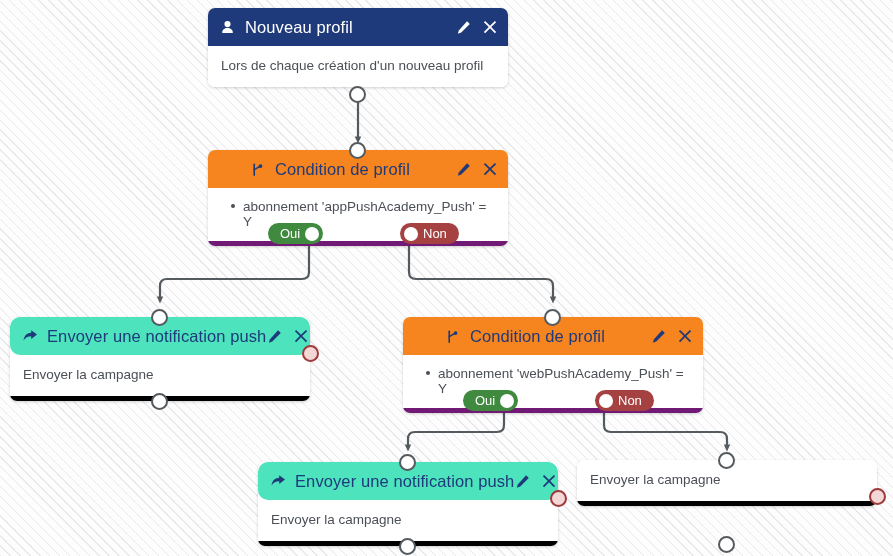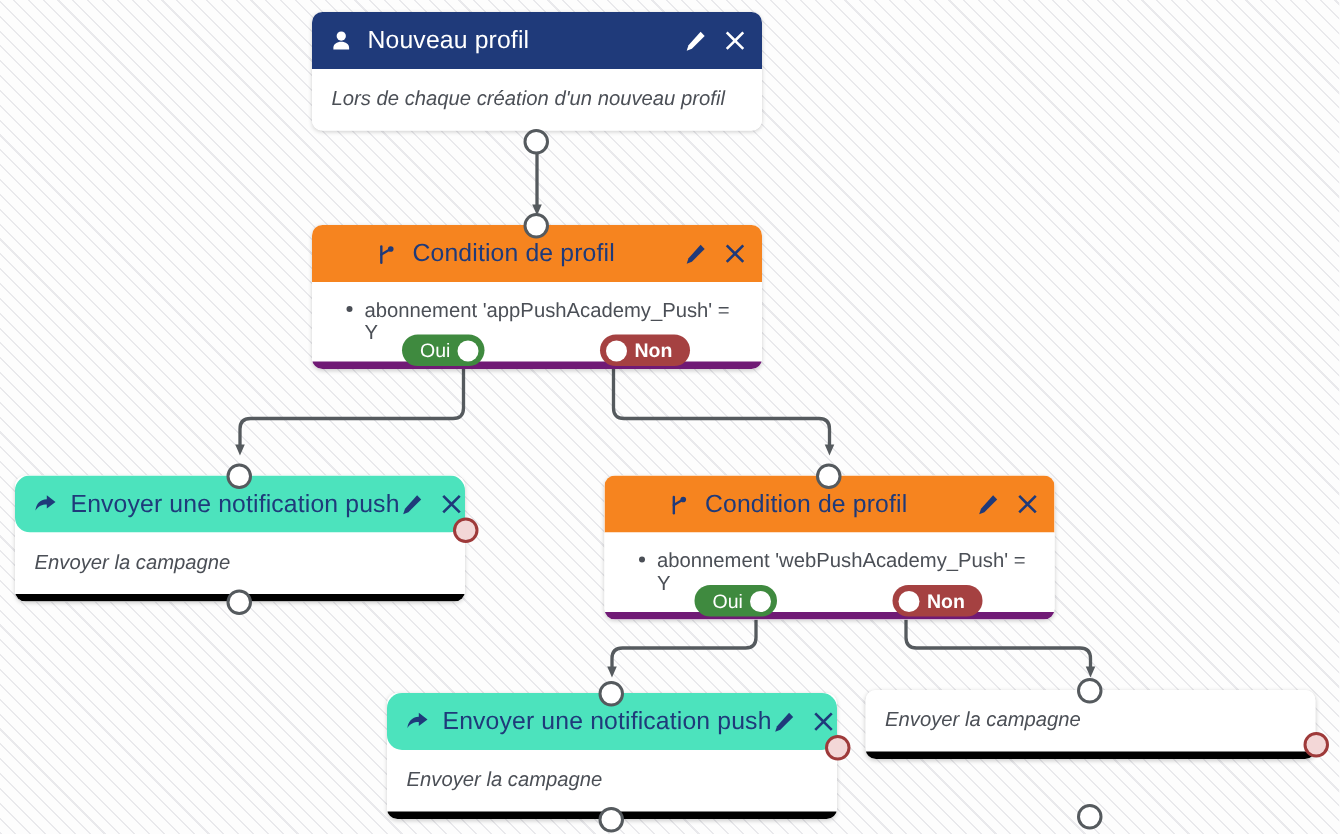--- a/index.html
+++ b/index.html
@@ -103,21 +103,21 @@
     color: #4b4f56;
     min-height: 20px;
     box-sizing: border-box;
   }
   .node-body.cream-edge {
     border-bottom: 5px solid #000000;
   }
   .node-body.cream-edge-peach {
     border-bottom: 5px solid #701a75;
   }
-  .body-text { line-height: 1.3; font-style: italic; }
+  .body-text { line-height: 1.3; }
   .cond-line {
     display: flex;
     align-items: baseline;
     font-size: 13.5px;
     color: #4b4f56;
   }
   .cond-bullet {
     width: 4px;
     height: 4px;
     border-radius: 50%;
@@ -157,21 +157,21 @@
     border-radius: 11px;
     display: flex;
     align-items: center;
     font-size: 13px;
     color: #ffffff;
     z-index: 7;
     box-sizing: border-box;
     white-space: nowrap;
   }
   .badge-yes { background: #3f8a3f; padding: 0 4px 0 12px; text-align: center; }
-  .badge-no  { background: #a54141; padding: 0 12px 0 4px; font-weight: bold; }
+  .badge-no  { background: #a54141; padding: 0 12px 0 4px; }
   .badge-dot {
     width: 14px;
     height: 14px;
     border-radius: 50%;
     background: #ffffff;
     flex: 0 0 auto;
   }
   .badge-yes .badge-label { margin-right: 5px; }
   .badge-no  .badge-label { margin-left: 5px; }
 </style>

